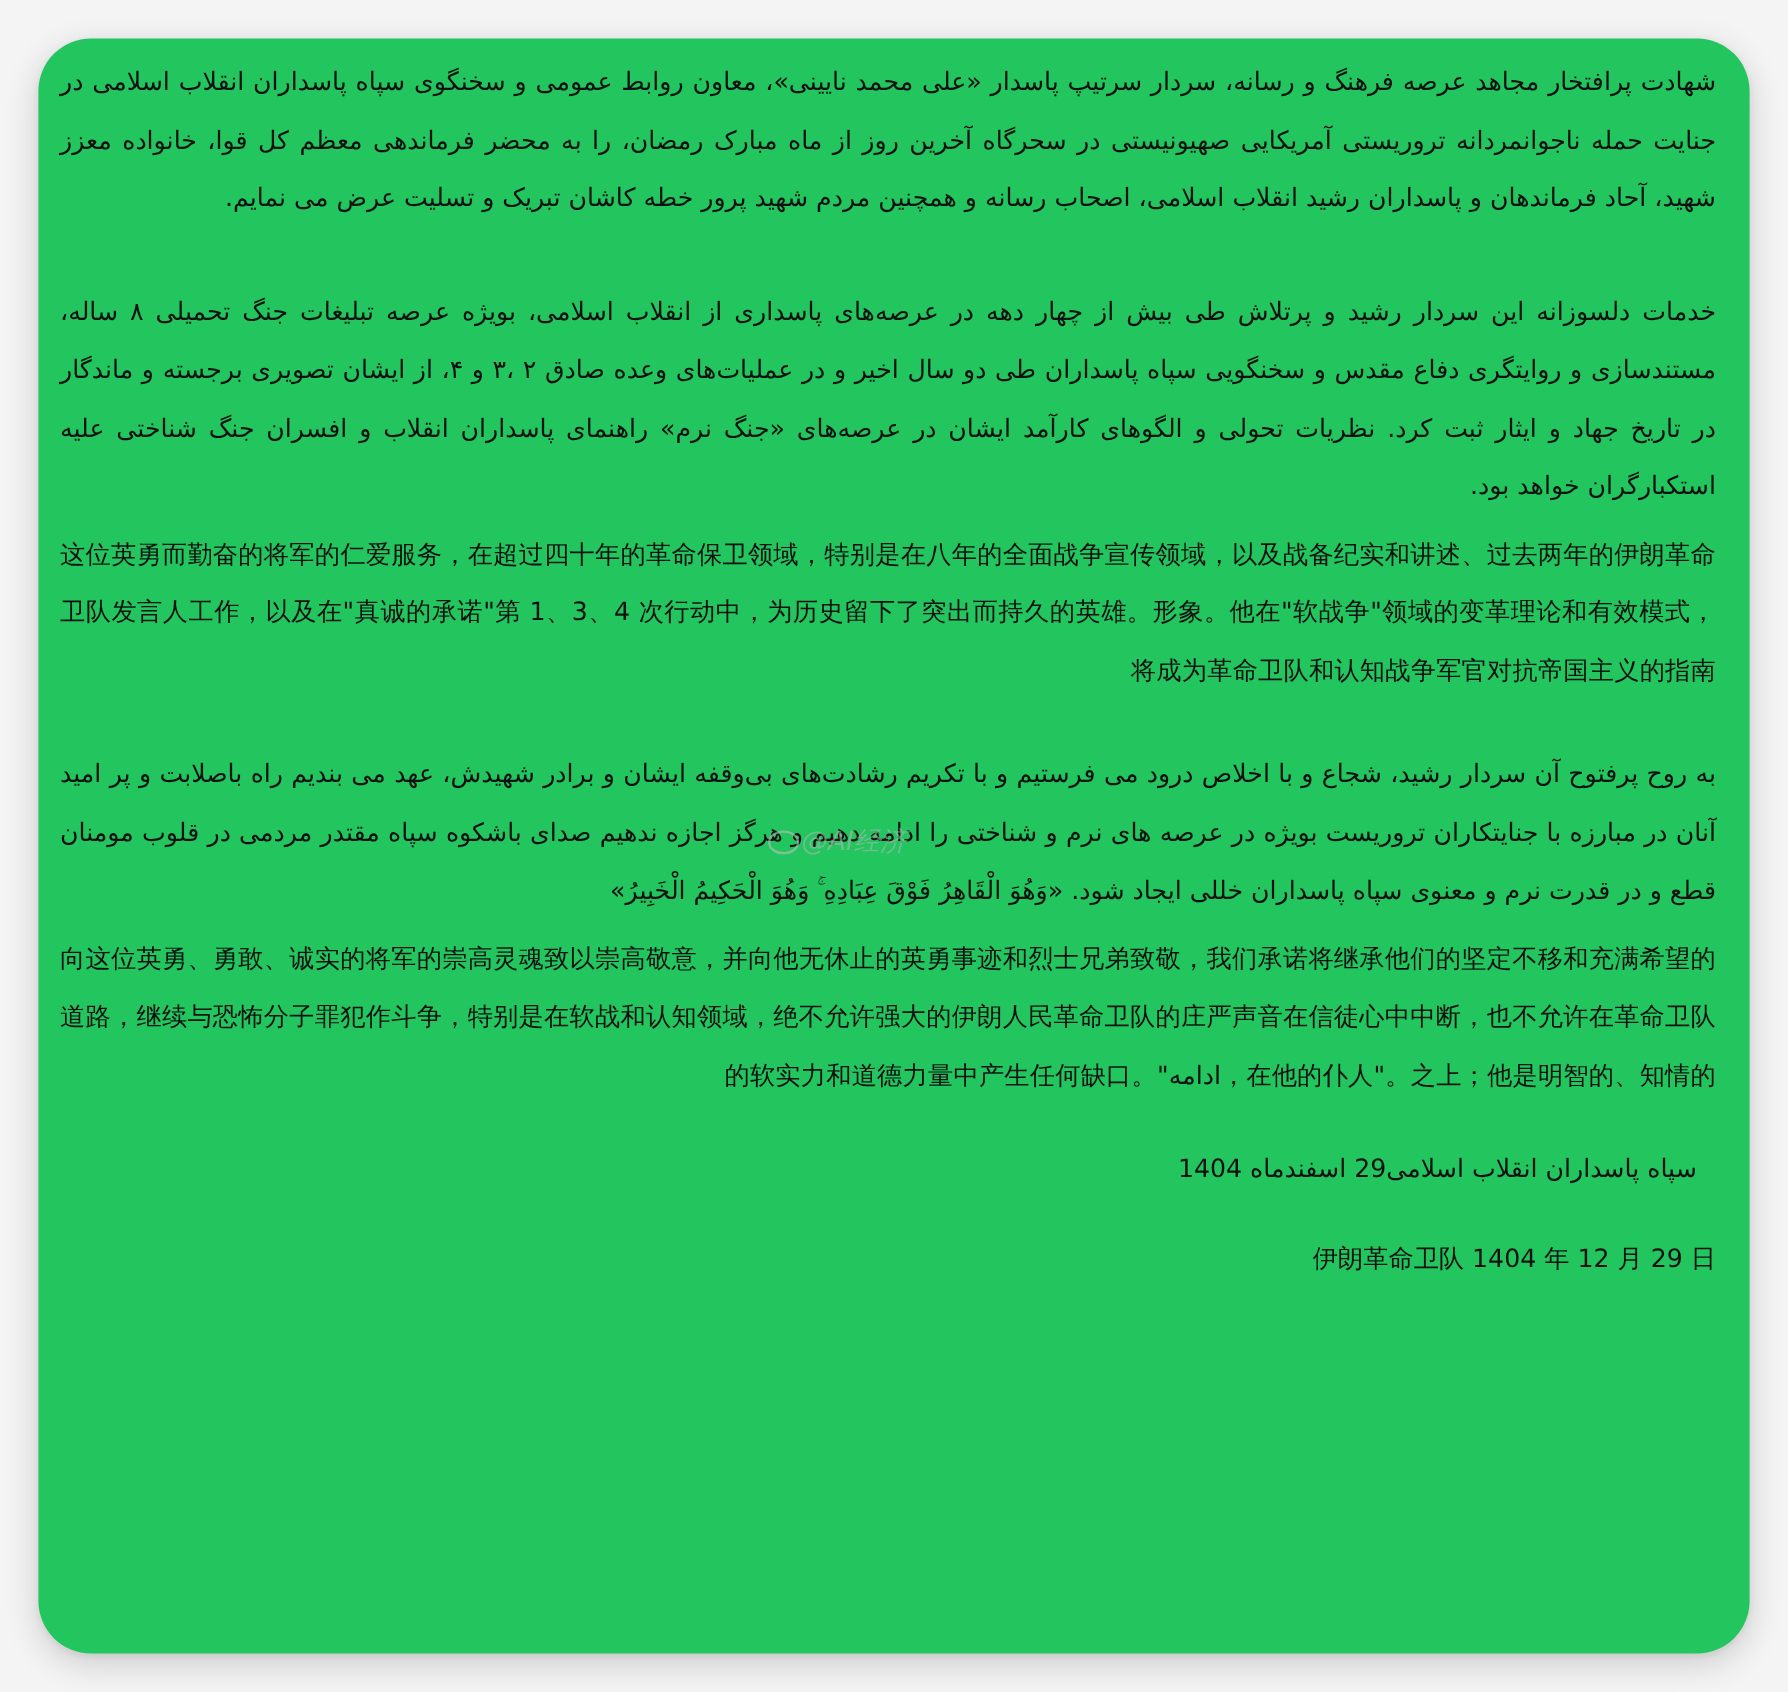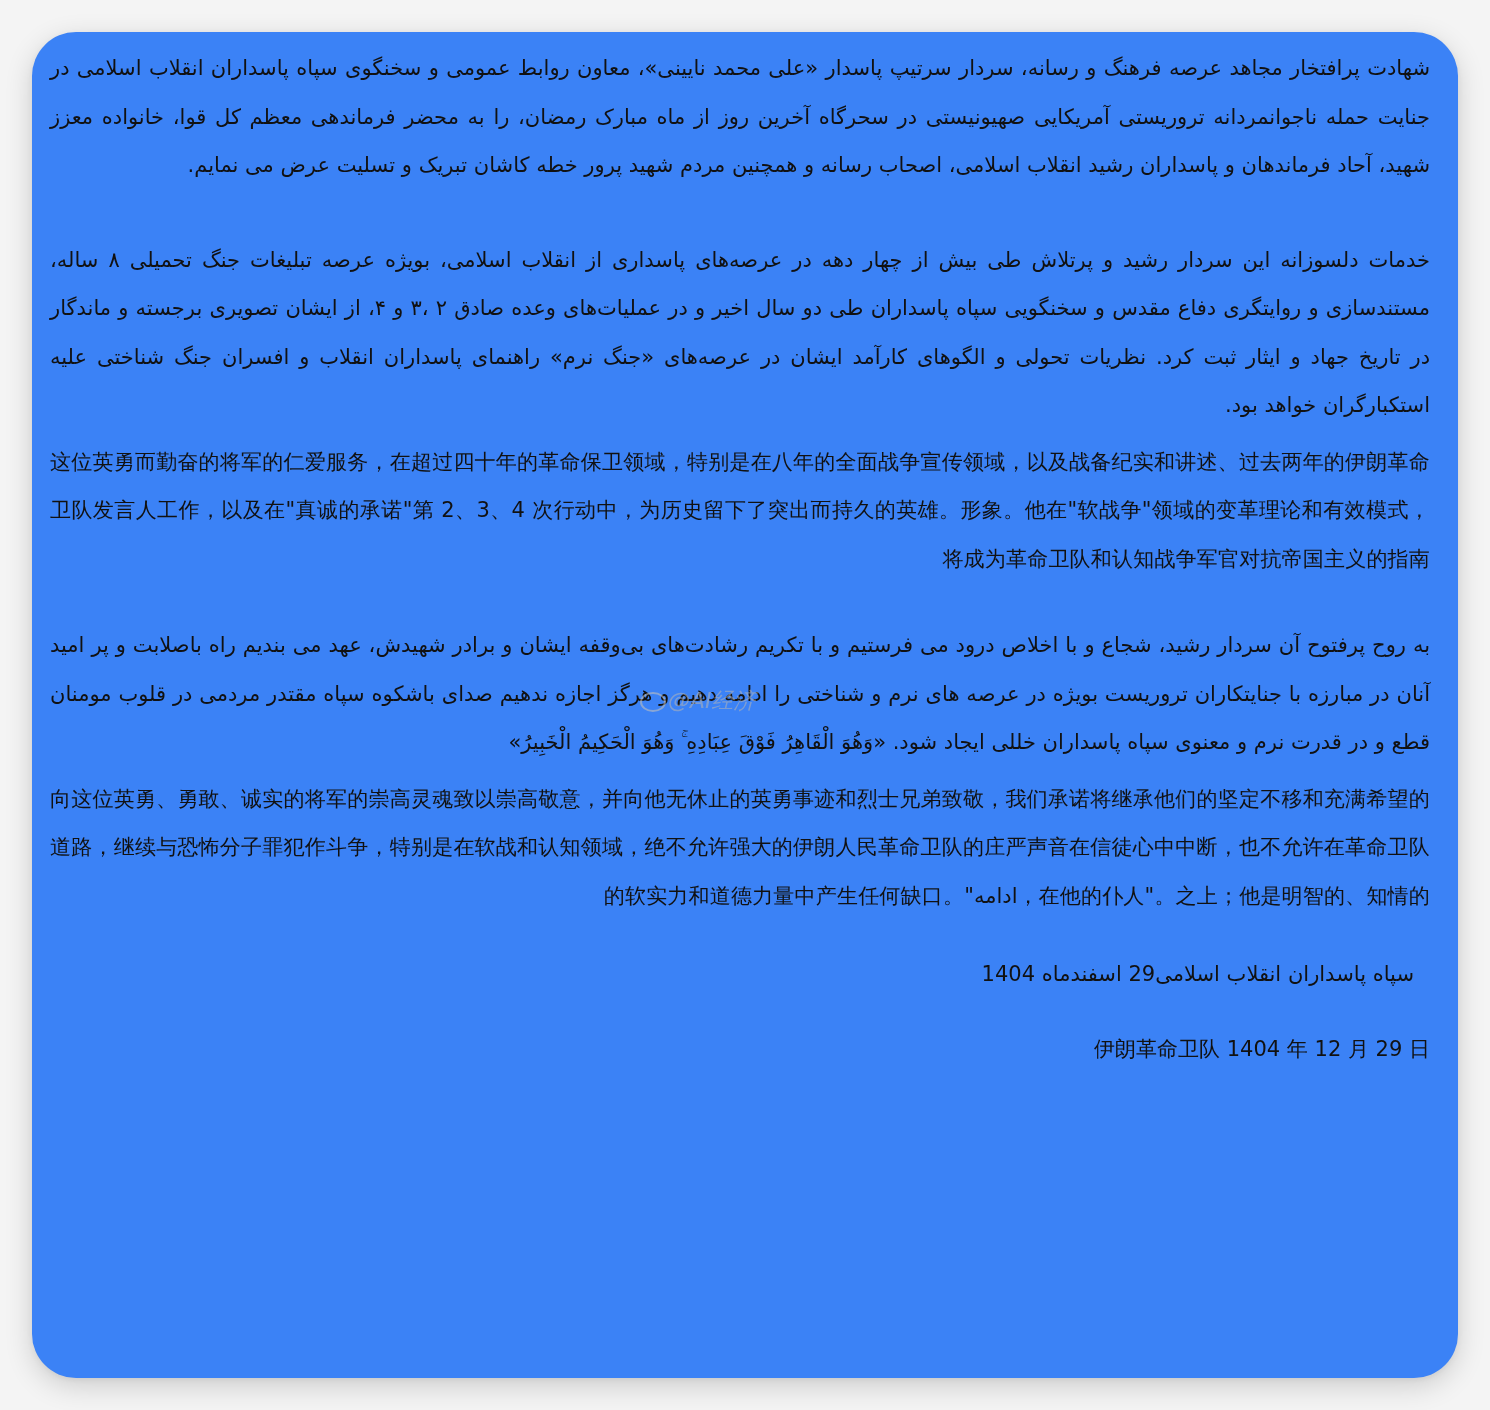--- a/index.html
+++ b/index.html
@@ -9,21 +9,21 @@
       height: 1410px;
       background: #f4f4f4;
       overflow: hidden;
     }
     .card {
       position: absolute;
       left: 32px;
       top: 32px;
       width: 1426px;
       height: 1346px;
-      background: #3b82f6;
+      background: #22c55e;
       border-radius: 44px;
       box-shadow: 0 8px 28px rgba(0,0,0,0.16), 0 2px 6px rgba(0,0,0,0.06);
       box-sizing: border-box;
       padding: 12px 28px 0 18px;
     }
     .content {
       font-family: "DejaVu Sans", "Liberation Sans", sans-serif;
       font-size: 21px;
       color: #111111;
       line-height: 48.5px;
@@ -86,21 +86,21 @@
   <div class="content">
 
     <p class="para fa">شهادت پرافتخار مجاهد عرصه فرهنگ و رسانه، سردار  سرتیپ پاسدار «علی محمد نایینی»، معاون روابط عمومی و سخنگوی سپاه پاسداران انقلاب اسلامی در جنایت حمله ناجوانمردانه تروریستی آمریکایی صهیونیستی در سحرگاه آخرین روز از ماه مبارک رمضان، را به محضر فرماندهی معظم کل قوا، خانواده معزز شهید، آحاد فرماندهان و پاسداران رشید انقلاب اسلامی، اصحاب رسانه و همچنین مردم شهید پرور خطه کاشان تبریک و تسلیت عرض می نمایم.</p>
     <div class="gap-small"></div>
 
     <div class="gap-large"></div>
 
     <p class="para fa">خدمات دلسوزانه این سردار رشید و پرتلاش  طی بیش از چهار دهه در عرصه‌های  پاسداری از انقلاب اسلامی، بویژه عرصه تبلیغات جنگ تحمیلی ۸ ساله، مستندسازی و روایتگری دفاع مقدس و سخنگویی سپاه پاسداران طی دو سال اخیر و در عملیات‌های وعده صادق ۲ ،۳ و ۴، از ایشان تصویری برجسته و ماندگار  در تاریخ جهاد و ایثار ثبت کرد. نظریات تحولی و الگوهای کارآمد ایشان در عرصه‌های «جنگ نرم» راهنمای پاسداران انقلاب و افسران جنگ شناختی علیه استکبارگران خواهد بود.</p>
     <div class="gap-small"></div>
 
-    <p class="para zh">这位英勇而勤奋的将军的仁爱服务，在超过四十年的革命保卫领域，特别是在八年的全面战争宣传领域，以及战备纪实和讲述、过去两年的伊朗革命卫队发言人工作，以及在"真诚的承诺"第 2、3、4 次行动中，为历史留下了突出而持久的英雄。形象。他在"软战争"领域的变革理论和有效模式，将成为革命卫队和认知战争军官对抗帝国主义的指南</p>
+    <p class="para zh">这位英勇而勤奋的将军的仁爱服务，在超过四十年的革命保卫领域，特别是在八年的全面战争宣传领域，以及战备纪实和讲述、过去两年的伊朗革命卫队发言人工作，以及在"真诚的承诺"第 1、3、4 次行动中，为历史留下了突出而持久的英雄。形象。他在"软战争"领域的变革理论和有效模式，将成为革命卫队和认知战争军官对抗帝国主义的指南</p>
     <div class="gap-large"></div>
 
     <p class="para fa">به روح پرفتوح آن سردار رشید، شجاع و با اخلاص درود می فرستیم و با تکریم رشادت‌های بی‌وقفه ایشان و برادر شهیدش، عهد می بندیم راه باصلابت و پر امید آنان در مبارزه با جنایتکاران تروریست بویژه در عرصه های نرم و شناختی را ادامه دهیم و هرگز اجازه ندهیم صدای باشکوه سپاه مقتدر مردمی در قلوب مومنان قطع و در قدرت نرم و معنوی سپاه پاسداران خللی ایجاد شود. «وَهُوَ الْقَاهِرُ فَوْقَ عِبَادِهِ ۚ وَهُوَ الْحَكِيمُ الْخَبِيرُ»</p>
     <div class="gap-small"></div>
 
     <p class="para zh">向这位英勇、勇敢、诚实的将军的崇高灵魂致以崇高敬意，并向他无休止的英勇事迹和烈士兄弟致敬，我们承诺将继承他们的坚定不移和充满希望的道路，继续与恐怖分子罪犯作斗争，特别是在软战和认知领域，绝不允许强大的伊朗人民革命卫队的庄严声音在信徒心中中断，也不允许在革命卫队的软实力和道德力量中产生任何缺口。"ادامه，在他的仆人"。之上；他是明智的、知情的</p>
 
     <div class="sig-wrap">
       <p class="sig">سپاه پاسداران انقلاب اسلامی29 اسفندماه 1404</p>
       <div class="sig-gap"></div>

